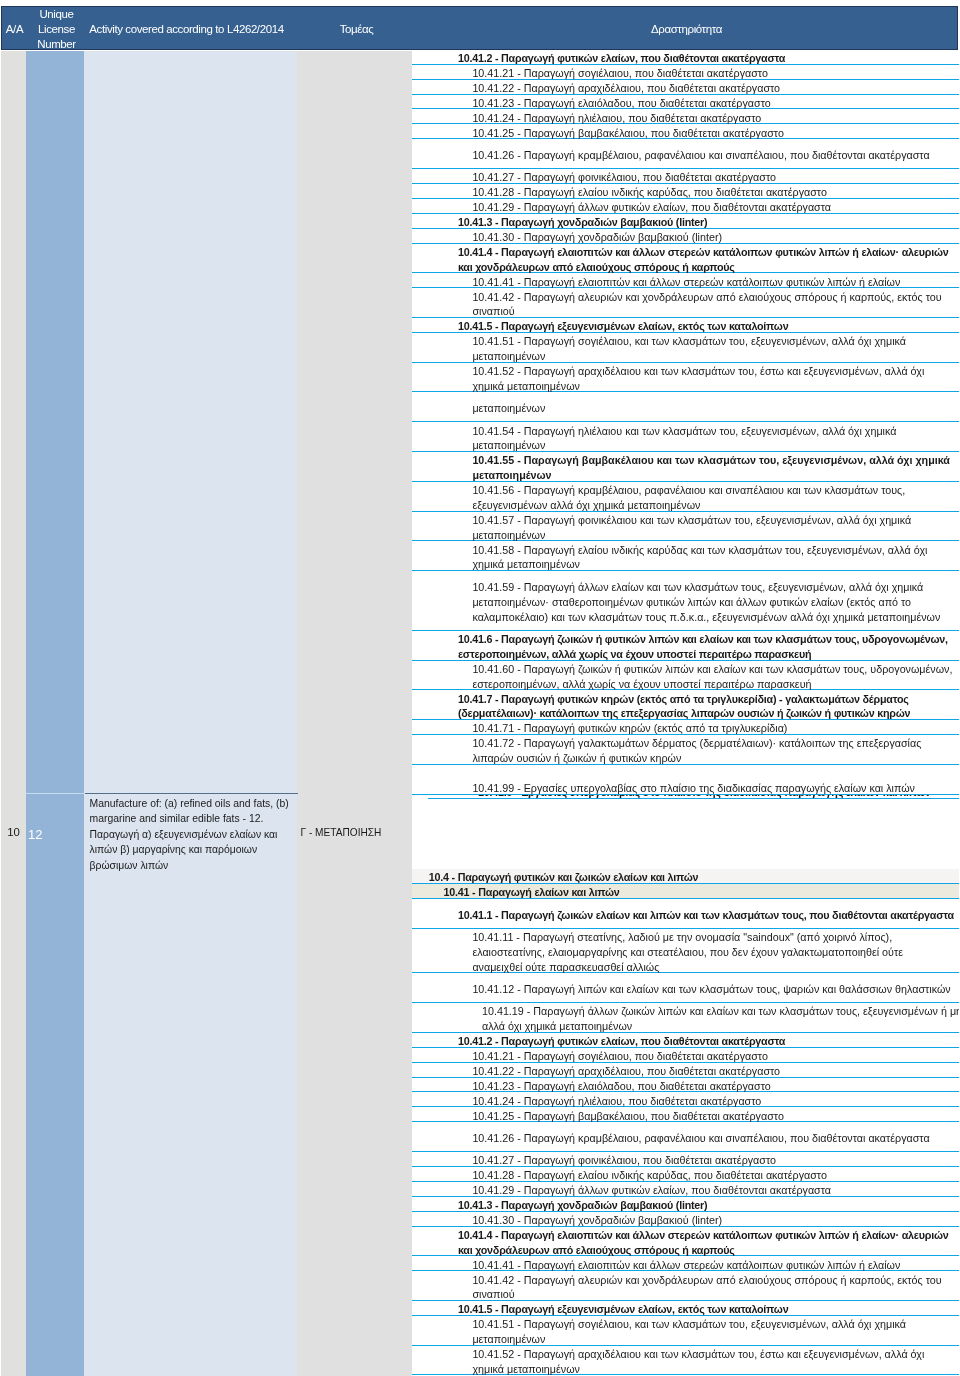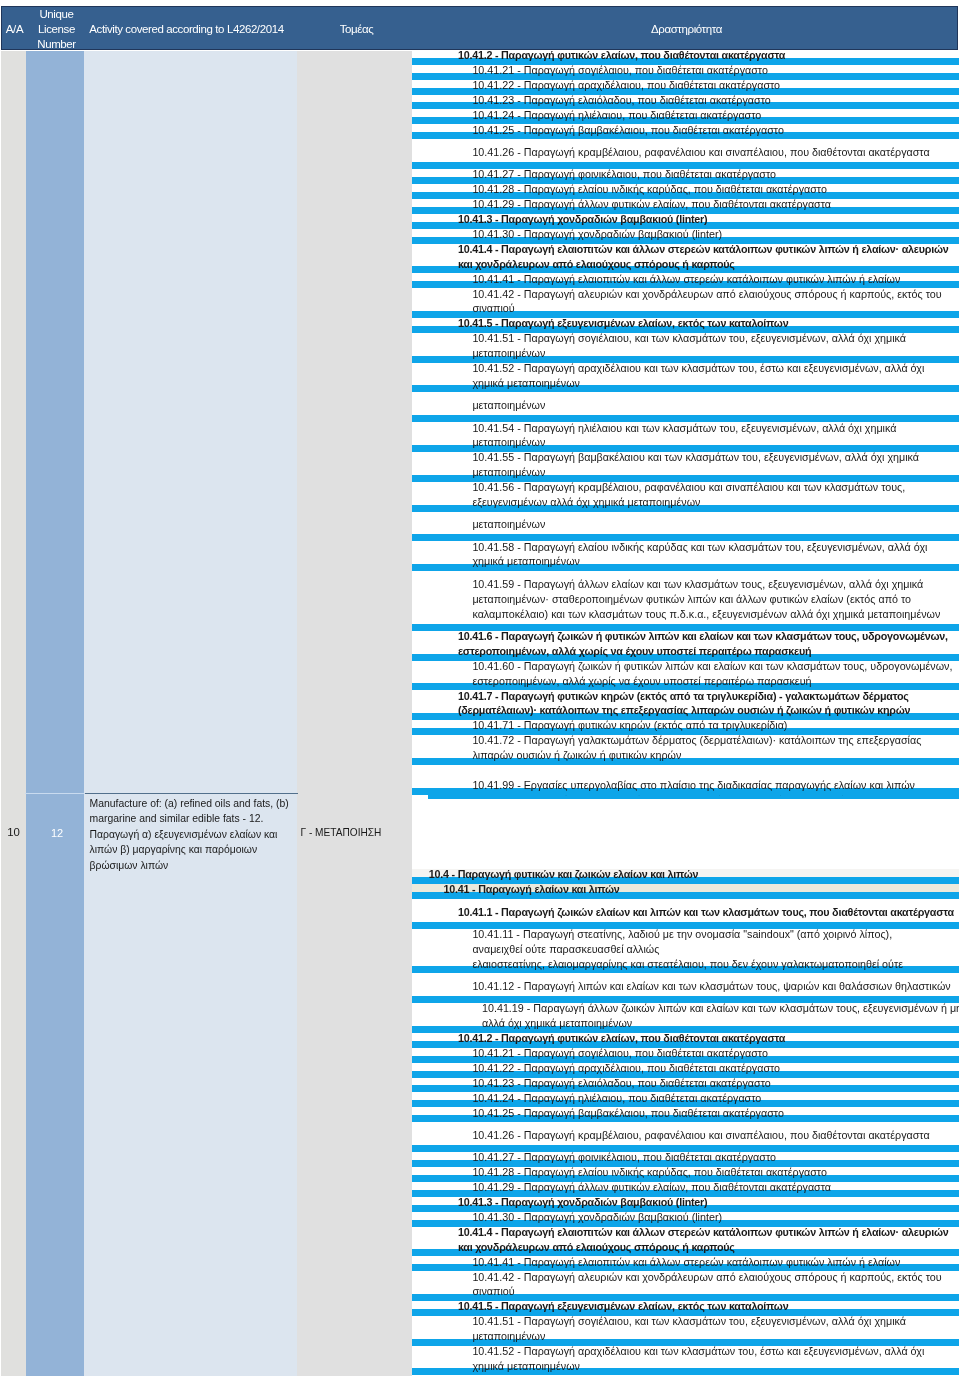--- a/index.html
+++ b/index.html
@@ -25,29 +25,29 @@
   
   .lcol{position:absolute;top:50.7px;height:1325.3px;}
   .c-aa {left:1px;  width:25px;background:#E0E0DE;}
   .c-uln{left:26px; width:58px;background:#93B3D7;}
   .c-act{left:84px; width:213px;background:#DCE5EF;}
   .c-tom{left:297px;width:115px;background:#E0E0E0;}
 
   .rowline{position:absolute;height:1px;}
 
   .aa-val {position:absolute;left:1px; width:25px;text-align:center;font-size:11.4px;}
-  .uln-val{position:absolute;left:28px;width:58px;text-align:center;font-size:11px;color:#FFFFFF;}
+  .uln-val{position:absolute;left:28px;width:58px;font-size:13px;color:#FFFFFF;}
   .act-val{position:absolute;left:89.5px;width:210px;font-size:10.4px;line-height:15.55px;}
   .act-val span{display:block;white-space:nowrap;}
   .tom-val{position:absolute;left:300.5px;width:110px;font-size:10.15px;white-space:nowrap;}
 
   
   .rcol{position:absolute;left:412px;top:49.95px;width:547px;height:1326.05px;overflow:hidden;}
   .arow{position:absolute;left:0;width:547px;box-sizing:border-box;
-        border-bottom:7px solid #0ea5e9;display:flex;align-items:center;}
+        border-bottom:1px solid #0ea5e9;display:flex;align-items:center;}
   .arow .t{display:block;font-size:10.74px;line-height:14.75px;position:relative;top:1.7px;}
   .arow .t i{display:block;font-style:normal;white-space:nowrap;}
   .arow.bold .t{font-weight:bold;letter-spacing:-0.22px;}
   .lv0{background:#DCE5EF;}
   .lv1{background:#F5F4F2;}
   .lv2{background:#ECEADC;}
   .lv3,.lv4{background:#FFFFFF;}
 </style>
 </head>
 <body>
@@ -189,34 +189,35 @@
         <span class="t">
 <i>μεταποιημένων</i>
 </span>
       </div>
 <div class="arow lv4 normal" style="top:372.33px;height:29.79px;padding-left:60.4px;padding-right:1px;">
         <span class="t">
 <i>10.41.54 - Παραγωγή ηλιέλαιου και των κλασμάτων του, εξευγενισμένων, αλλά όχι χημικά</i>
 <i>μεταποιημένων</i>
 </span>
       </div>
-<div class="arow lv4 normal" style="top:402.12px;height:29.79px;padding-left:60.4px;padding-right:1px;">
+<div class="arow lv4 normal" style="top:402.12px;height:29.79px;padding-left:60.4px;padding-right:1px;font-weight:bold;">
         <span class="t">
 <i>10.41.55 - Παραγωγή βαμβακέλαιου και των κλασμάτων του, εξευγενισμένων, αλλά όχι χημικά</i>
 <i>μεταποιημένων</i>
 </span>
       </div>
 <div class="arow lv4 normal" style="top:431.91px;height:29.79px;padding-left:60.4px;padding-right:1px;">
         <span class="t">
 <i>10.41.56 - Παραγωγή κραμβέλαιου, ραφανέλαιου και σιναπέλαιου και των κλασμάτων τους,</i>
 <i>εξευγενισμένων αλλά όχι χημικά μεταποιημένων</i>
 </span>
       </div>
 <div class="arow lv4 normal" style="top:461.70px;height:29.79px;padding-left:60.4px;padding-right:1px;">
         <span class="t">
+<i>10.41.57 - Παραγωγή φοινικέλαιου και των κλασμάτων του, εξευγενισμένων, αλλά όχι χημικά</i>
 <i>μεταποιημένων</i>
 </span>
       </div>
 <div class="arow lv4 normal" style="top:491.48px;height:29.79px;padding-left:60.4px;padding-right:1px;">
         <span class="t">
 <i>10.41.58 - Παραγωγή ελαίου ινδικής καρύδας και των κλασμάτων του, εξευγενισμένων, αλλά όχι</i>
 <i>χημικά μεταποιημένων</i>
 </span>
       </div>
 <div class="arow lv4 normal" style="top:521.27px;height:59.57px;padding-left:60.4px;padding-right:1px;">
@@ -276,22 +277,22 @@
 </span>
       </div>
 <div class="arow lv3 bold" style="top:848.92px;height:29.79px;padding-left:45.9px;padding-right:1px;">
         <span class="t">
 <i>10.41.1 - Παραγωγή ζωικών ελαίων και λιπών και των κλασμάτων τους, που διαθέτονται ακατέργαστα</i>
 </span>
       </div>
 <div class="arow lv4 normal" style="top:878.71px;height:44.68px;padding-left:60.4px;padding-right:1px;">
         <span class="t">
 <i>10.41.11 - Παραγωγή στεατίνης, λαδιού με την ονομασία "saindoux" (από χοιρινό λίπος),</i>
+<i>ελαιοστεατίνης, ελαιομαργαρίνης και στεατέλαιου, που δεν έχουν γαλακτωματοποιηθεί ούτε</i>
 <i>αναμειχθεί ούτε παρασκευασθεί αλλιώς</i>
-<i>ελαιοστεατίνης, ελαιομαργαρίνης και στεατέλαιου, που δεν έχουν γαλακτωματοποιηθεί ούτε</i>
 </span>
       </div>
 <div class="arow lv4 normal" style="top:923.39px;height:29.79px;padding-left:60.4px;padding-right:1px;">
         <span class="t">
 <i>10.41.12 - Παραγωγή λιπών και ελαίων και των κλασμάτων τους, ψαριών και θαλάσσιων θηλαστικών</i>
 </span>
       </div>
 <div class="arow lv4 normal" style="top:953.18px;height:29.79px;padding-left:70px;padding-right:1px;">
         <span class="t">
 <i>10.41.19 - Παραγωγή άλλων ζωικών λιπών και ελαίων και των κλασμάτων τους, εξευγενισμένων ή μη,</i>

